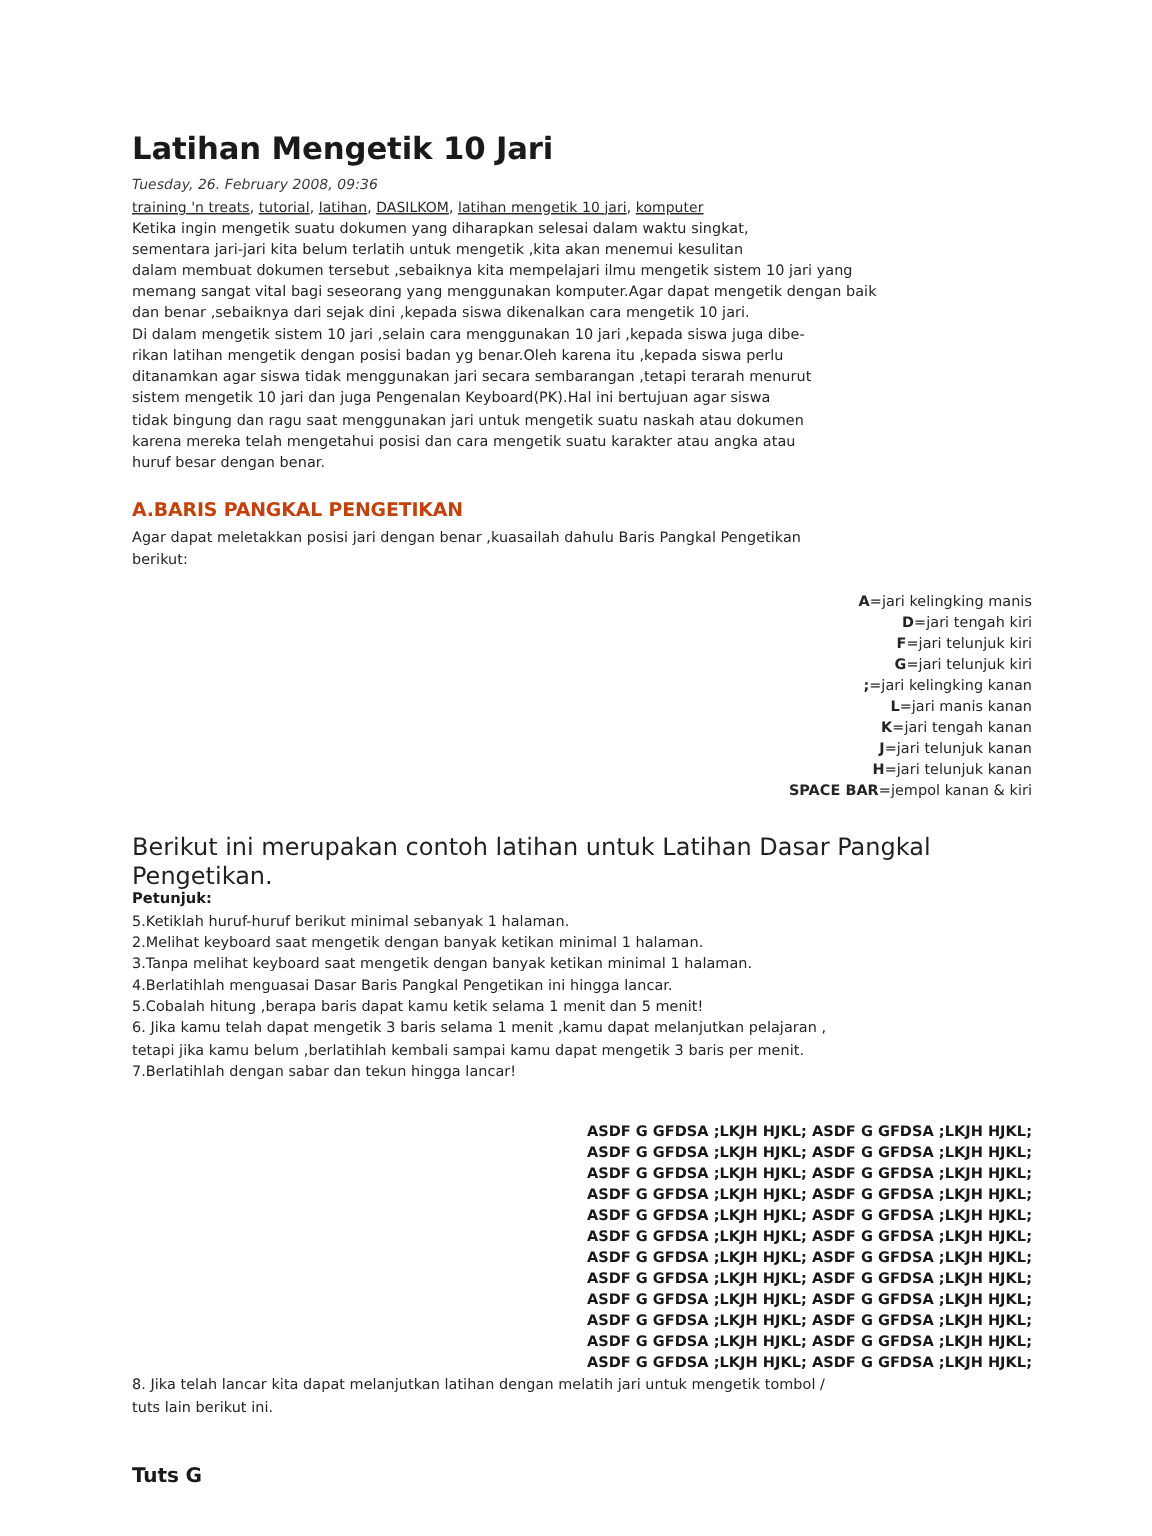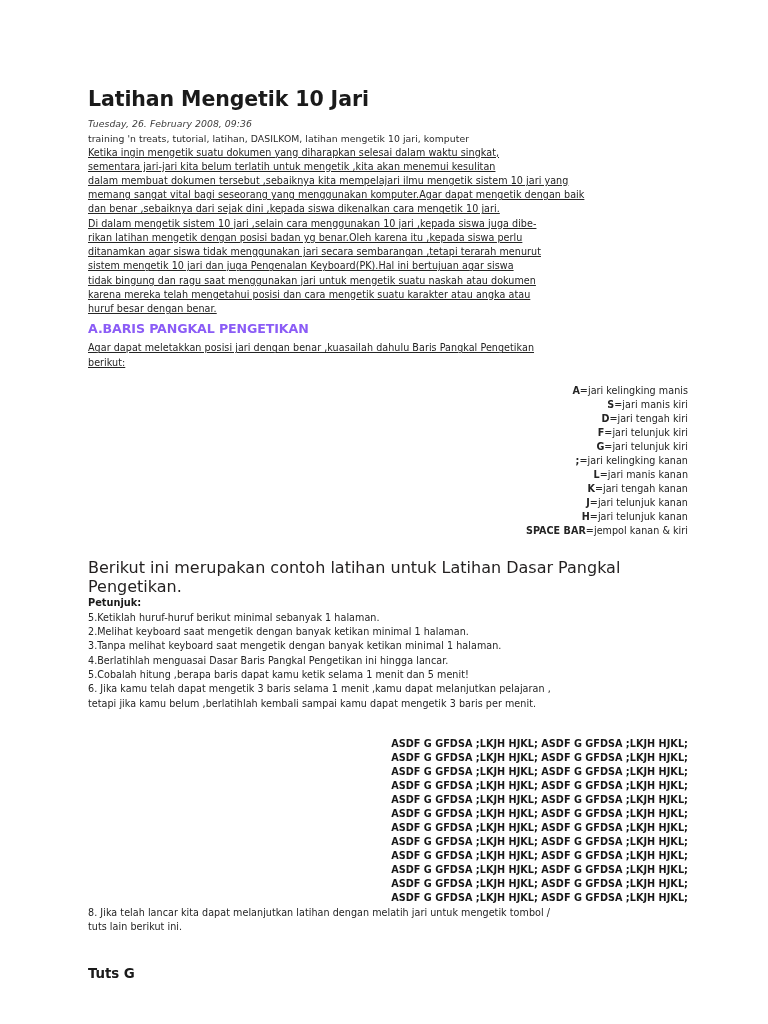--- a/index.html
+++ b/index.html
@@ -46,45 +46,45 @@
   }
 
   .meta-tags {
     font-size: 9.3px;
     color: #2b2b2b;
     line-height: 1.4;
     margin-bottom: 1px;
     letter-spacing: 0.05px;
   }
   .meta-tags .tag-link {
+    text-decoration: underline;
     color: #2b2b2b;
     text-align: center;
   }
   .meta-tags .sep {
     text-decoration: none;
   }
 
   p.body-text {
     font-size: 9.6px;
     line-height: 1.485;
     margin: 0;
     color: #242424;
     letter-spacing: 0.04px;
   }
   p.body-text .ln {
     display: block;
     white-space: pre;
-    text-decoration: underline;
   }
 
   .section-head {
     font-size: 12.6px;
     font-weight: bold;
-    color: #8b5cf6;
-    margin: 5px 0 5px 0;
+    color: #c2410c;
+    margin: 16px 0 5px 0;
     letter-spacing: -0.1px;
     line-height: 1.2;
   }
 
   .sub-head {
     font-size: 13.4px;
     font-weight: bold;
     color: #1a1a1a;
     margin: 31px 0 4px 0;
     letter-spacing: -0.1px;
@@ -183,21 +183,20 @@
 
     <h2 class="section-head">A.BARIS PANGKAL PENGETIKAN</h2>
 
     <p class="body-text">
         <span class="ln">Agar dapat meletakkan posisi jari dengan benar ,kuasailah dahulu Baris Pangkal Pengetikan</span>
         <span class="ln">berikut:</span>
       </p>
 
     <ul class="key-list">
         <li><span class="k">A</span><span>=jari kelingking manis</span></li>
-        <li><span class="k">S</span><span>=jari manis kiri</span></li>
         <li><span class="k">D</span><span>=jari tengah kiri</span></li>
         <li><span class="k">F</span><span>=jari telunjuk kiri</span></li>
         <li><span class="k">G</span><span>=jari telunjuk kiri</span></li>
         <li><span class="k">;</span><span>=jari kelingking kanan</span></li>
         <li><span class="k">L</span><span>=jari manis kanan</span></li>
         <li><span class="k">K</span><span>=jari tengah kanan</span></li>
         <li><span class="k">J</span><span>=jari telunjuk kanan</span></li>
         <li><span class="k">H</span><span>=jari telunjuk kanan</span></li>
         <li><span class="k">SPACE BAR</span><span>=jempol kanan &amp; kiri</span></li>
       </ul>
@@ -209,20 +208,21 @@
     <div class="petunjuk-label">Petunjuk:</div>
 
     <ol class="steps">
         <li>5.Ketiklah huruf-huruf berikut minimal sebanyak 1 halaman.</li>
         <li>2.Melihat keyboard saat mengetik dengan banyak ketikan minimal 1 halaman.</li>
         <li>3.Tanpa melihat keyboard saat mengetik dengan banyak ketikan minimal 1 halaman.</li>
         <li>4.Berlatihlah menguasai Dasar Baris Pangkal Pengetikan ini hingga lancar.</li>
         <li>5.Cobalah hitung ,berapa baris dapat kamu ketik selama 1 menit dan 5 menit!</li>
         <li>6. Jika kamu telah dapat mengetik 3 baris selama 1 menit ,kamu dapat melanjutkan pelajaran ,
 tetapi jika kamu belum ,berlatihlah kembali sampai kamu dapat mengetik 3 baris per menit.</li>
+        <li>7.Berlatihlah dengan sabar dan tekun hingga lancar!</li>
       </ol>
 
     <div class="drill-block">
         <div class="drill-line">ASDF G GFDSA ;LKJH HJKL; ASDF G GFDSA ;LKJH HJKL;</div>
         <div class="drill-line">ASDF G GFDSA ;LKJH HJKL; ASDF G GFDSA ;LKJH HJKL;</div>
         <div class="drill-line">ASDF G GFDSA ;LKJH HJKL; ASDF G GFDSA ;LKJH HJKL;</div>
         <div class="drill-line">ASDF G GFDSA ;LKJH HJKL; ASDF G GFDSA ;LKJH HJKL;</div>
         <div class="drill-line">ASDF G GFDSA ;LKJH HJKL; ASDF G GFDSA ;LKJH HJKL;</div>
         <div class="drill-line">ASDF G GFDSA ;LKJH HJKL; ASDF G GFDSA ;LKJH HJKL;</div>
         <div class="drill-line">ASDF G GFDSA ;LKJH HJKL; ASDF G GFDSA ;LKJH HJKL;</div>

